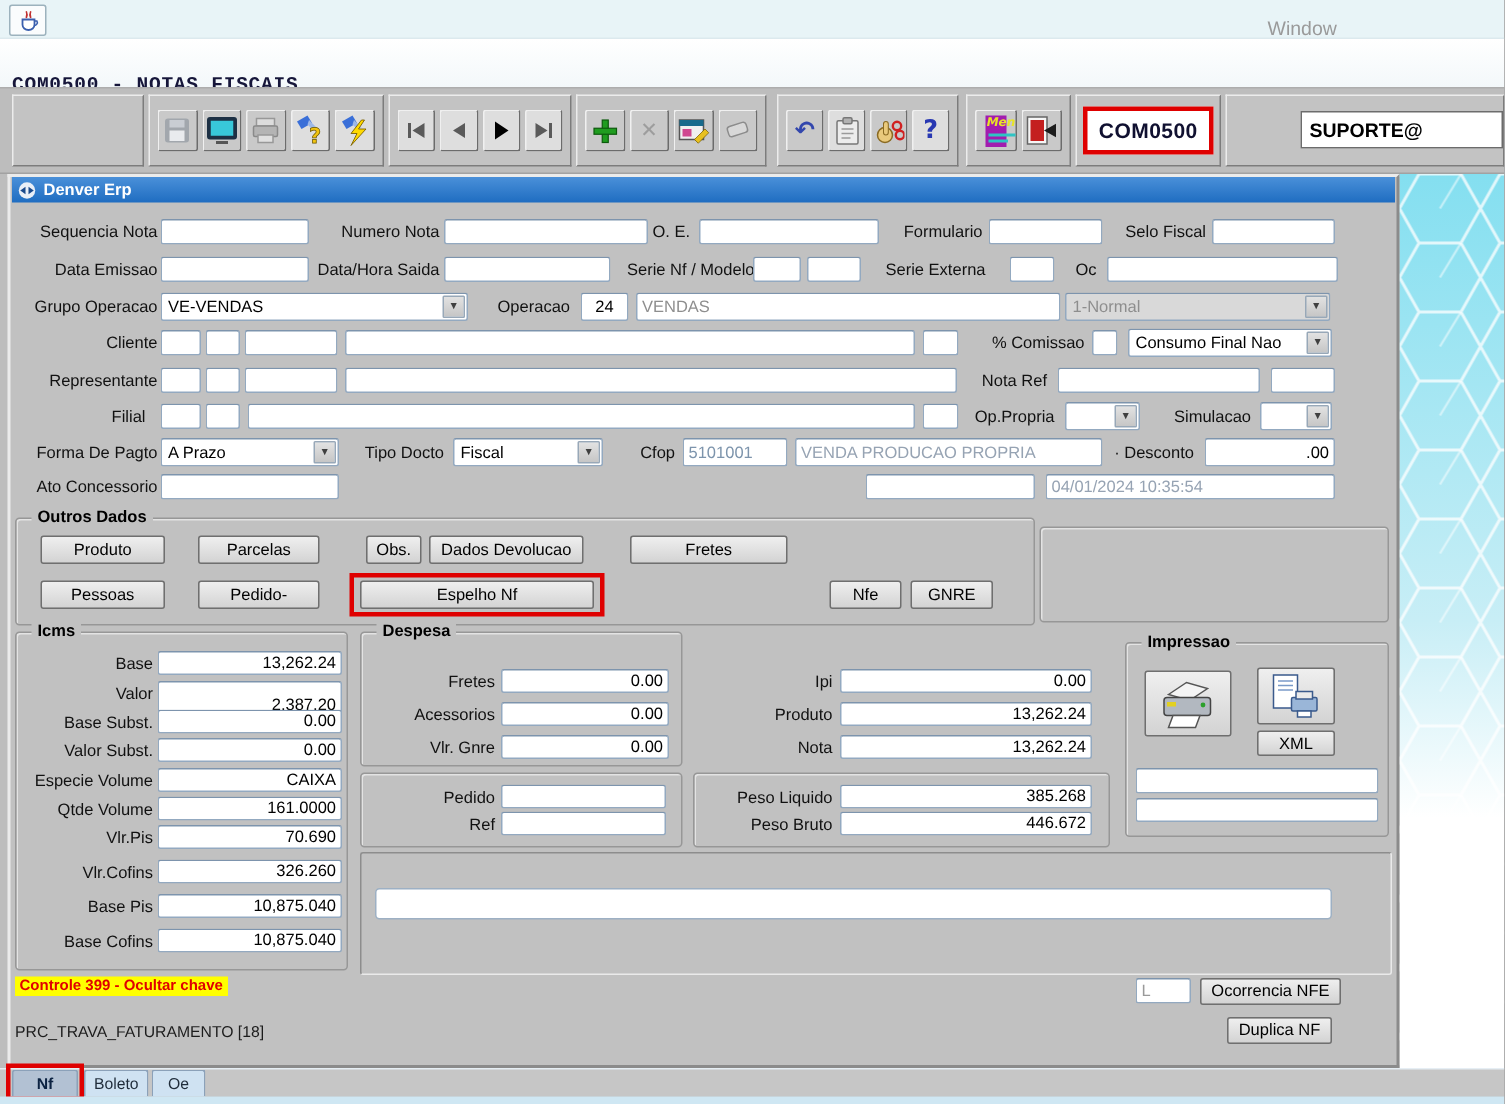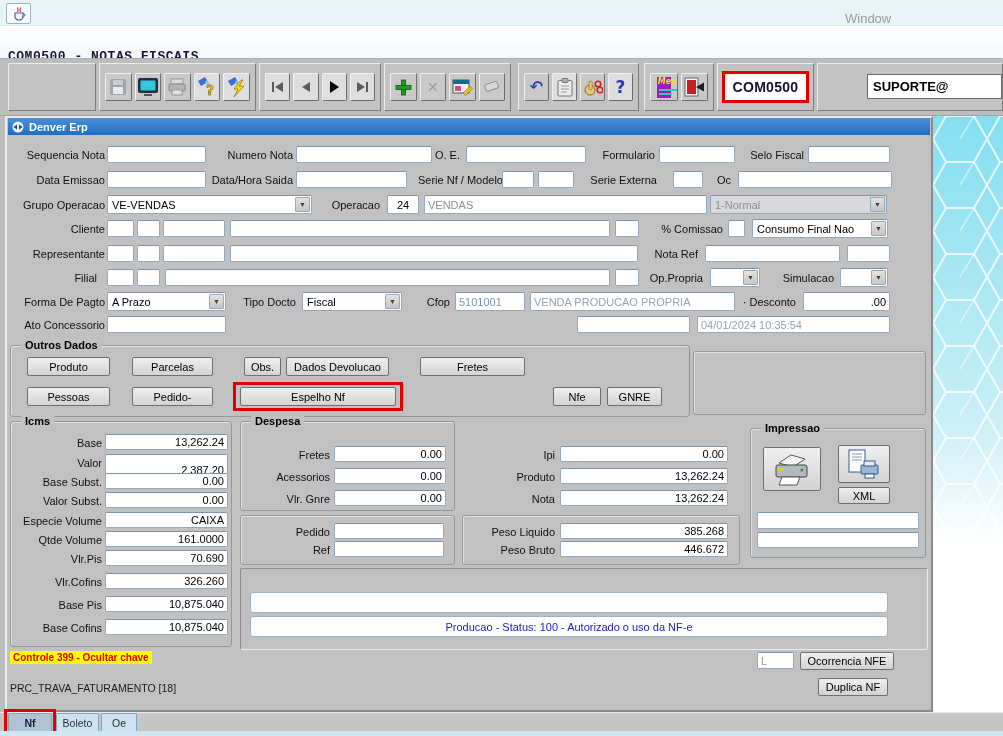--- a/index.html
+++ b/index.html
@@ -418,23 +418,20 @@
       <rect x="17" y="12" width="11" height="5" fill="#eaeaea" stroke="#3a5a8c"></rect>
       <rect x="18" y="25" width="9" height="4" fill="#fff" stroke="#3a5a8c"></rect>
     </svg>
   </div>
   <div class="bt" style="left:838px;top:487px;width:52px;height:17px;">XML</div>
   <div class="fd" style="left:757px;top:512px;width:162px;height:17px;"></div>
   <div class="fd" style="left:757px;top:532px;width:162px;height:16px;"></div>
 
   <div class="statuspanel"></div>
   <div class="statfd" style="left:250px;top:592px;width:638px;"></div>
-  <div class="statfd" style="left:250px;top:616px;width:638px;">
-    <span class="statmsg">Producao - Status: 100 - Autorizado o uso da NF-e</span>
-  </div>
 
   <div class="ctrl-hl">Controle 399 -  Ocultar chave</div>
   <div class="fd" style="left:757px;top:652px;width:37px;color:#9a9a9a;">L</div>
   <div class="bt" style="left:800px;top:652px;width:94px;height:18px;">Ocorrencia NFE</div>
   <div class="prc-txt">PRC_TRAVA_FATURAMENTO [18]</div>
   <div class="bt" style="left:818px;top:678px;width:70px;height:18px;">Duplica NF</div>
 
   <div class="tabstrip"></div>
   <div class="tab active" style="left:8px;width:44px;">Nf</div>
   <div class="tab inactive" style="left:56px;width:43px;">Boleto</div>

